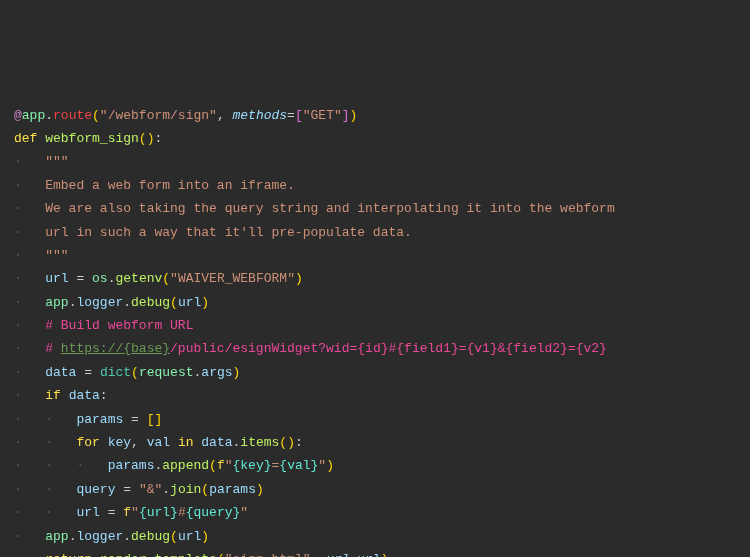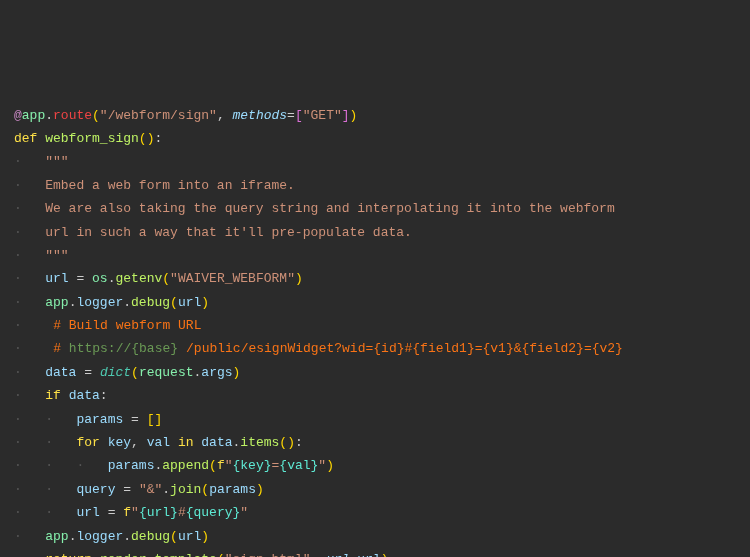--- a/index.html
+++ b/index.html
@@ -19,23 +19,23 @@
     .dot { color: #cccccc; }
     .method { color: #ef4444; }
     .paren { color: #ffd700; }
     .bracket { color: #da70d6; }
     .string { color: #ce9178; }
     .docstring { color: #ce9178; }
     .keyword { color: #fde047; }
     .funcname { color: #bef264; }
     .param { color: #9cdcfe; font-style: italic; }
     .op { color: #cccccc; }
-    .builtin { color: #4ec9b0; font-style: italic; }
-    .comment { color: #f97316; margin-left: 8px; }
-    .comment-url { color: #6a9955; }
+    .builtin { color: #4ec9b0; }
+    .comment { color: #ec4899; }
+    .comment-url { color: #6a9955; text-decoration: underline; }
     .var { color: #9cdcfe; }
     .fstring-brace { color: #5eead4; }
     .guide { color: #555555; }
   </style>
 </head>
 <body>
 
 
 
 <div id="code-container"><span class="code-line"><span class="decorator">@</span><span class="app-obj">app</span><span class="dot">.</span><span class="method">route</span><span class="paren">(</span><span class="string">"/webform/sign"</span><span class="op">, </span><span class="param">methods</span><span class="op">=</span><span class="bracket">[</span><span class="string">"GET"</span><span class="bracket">]</span><span class="paren">)</span></span><span class="code-line"><span class="keyword">def</span> <span class="funcname">webform_sign</span><span class="paren">(</span><span class="paren">)</span><span class="op">:</span></span><span class="code-line"><span class="guide">·   </span><span class="docstring">"""</span></span><span class="code-line"><span class="guide">·   </span><span class="docstring">Embed a web form into an iframe.</span></span><span class="code-line"></span><span class="code-line"><span class="guide">·   </span><span class="docstring">We are also taking the query string and interpolating it into the webform</span></span><span class="code-line"><span class="guide">·   </span><span class="docstring">url in such a way that it'll pre-populate data.</span></span><span class="code-line"><span class="guide">·   </span><span class="docstring">"""</span></span><span class="code-line"><span class="guide">·   </span><span class="var">url</span> <span class="op">=</span> <span class="app-obj">os</span><span class="dot">.</span><span class="funcname">getenv</span><span class="paren">(</span><span class="string">"WAIVER_WEBFORM"</span><span class="paren">)</span></span><span class="code-line"><span class="guide">·   </span><span class="app-obj">app</span><span class="dot">.</span><span class="var">logger</span><span class="dot">.</span><span class="funcname">debug</span><span class="paren">(</span><span class="var">url</span><span class="paren">)</span></span><span class="code-line"></span><span class="code-line"><span class="guide">·   </span><span class="comment"># Build webform URL</span></span><span class="code-line"><span class="guide">·   </span><span class="comment"># </span><span class="comment-url">https://{base}</span><span class="comment">/public/esignWidget?wid={id}#{field1}={v1}&amp;{field2}={v2}</span></span><span class="code-line"><span class="guide">·   </span><span class="var">data</span> <span class="op">=</span> <span class="builtin">dict</span><span class="paren">(</span><span class="app-obj">request</span><span class="dot">.</span><span class="var">args</span><span class="paren">)</span></span><span class="code-line"><span class="guide">·   </span><span class="keyword">if</span> <span class="var">data</span><span class="op">:</span></span><span class="code-line"><span class="guide">·   ·   </span><span class="var">params</span> <span class="op">=</span> <span class="paren">[</span><span class="paren">]</span></span><span class="code-line"><span class="guide">·   ·   </span><span class="keyword">for</span> <span class="var">key</span><span class="op">,</span> <span class="var">val</span> <span class="keyword">in</span> <span class="var">data</span><span class="dot">.</span><span class="funcname">items</span><span class="paren">(</span><span class="paren">)</span><span class="op">:</span></span><span class="code-line"><span class="guide">·   ·   ·   </span><span class="var">params</span><span class="dot">.</span><span class="funcname">append</span><span class="paren">(</span><span class="keyword">f</span><span class="string">"</span><span class="fstring-brace">{key}</span><span class="string">=</span><span class="fstring-brace">{val}</span><span class="string">"</span><span class="paren">)</span></span><span class="code-line"><span class="guide">·   ·   </span><span class="var">query</span> <span class="op">=</span> <span class="string">"&amp;"</span><span class="dot">.</span><span class="funcname">join</span><span class="paren">(</span><span class="var">params</span><span class="paren">)</span></span><span class="code-line"><span class="guide">·   ·   </span><span class="var">url</span> <span class="op">=</span> <span class="keyword">f</span><span class="string">"</span><span class="fstring-brace">{url}</span><span class="string">#</span><span class="fstring-brace">{query}</span><span class="string">"</span></span><span class="code-line"><span class="guide">·   </span><span class="app-obj">app</span><span class="dot">.</span><span class="var">logger</span><span class="dot">.</span><span class="funcname">debug</span><span class="paren">(</span><span class="var">url</span><span class="paren">)</span></span><span class="code-line"></span><span class="code-line"><span class="guide">·   </span><span class="keyword">return</span> <span class="funcname">render_template</span><span class="paren">(</span><span class="string">"sign.html"</span><span class="op">, </span><span class="param">url</span><span class="op">=</span><span class="var">url</span><span class="paren">)</span></span></div>

